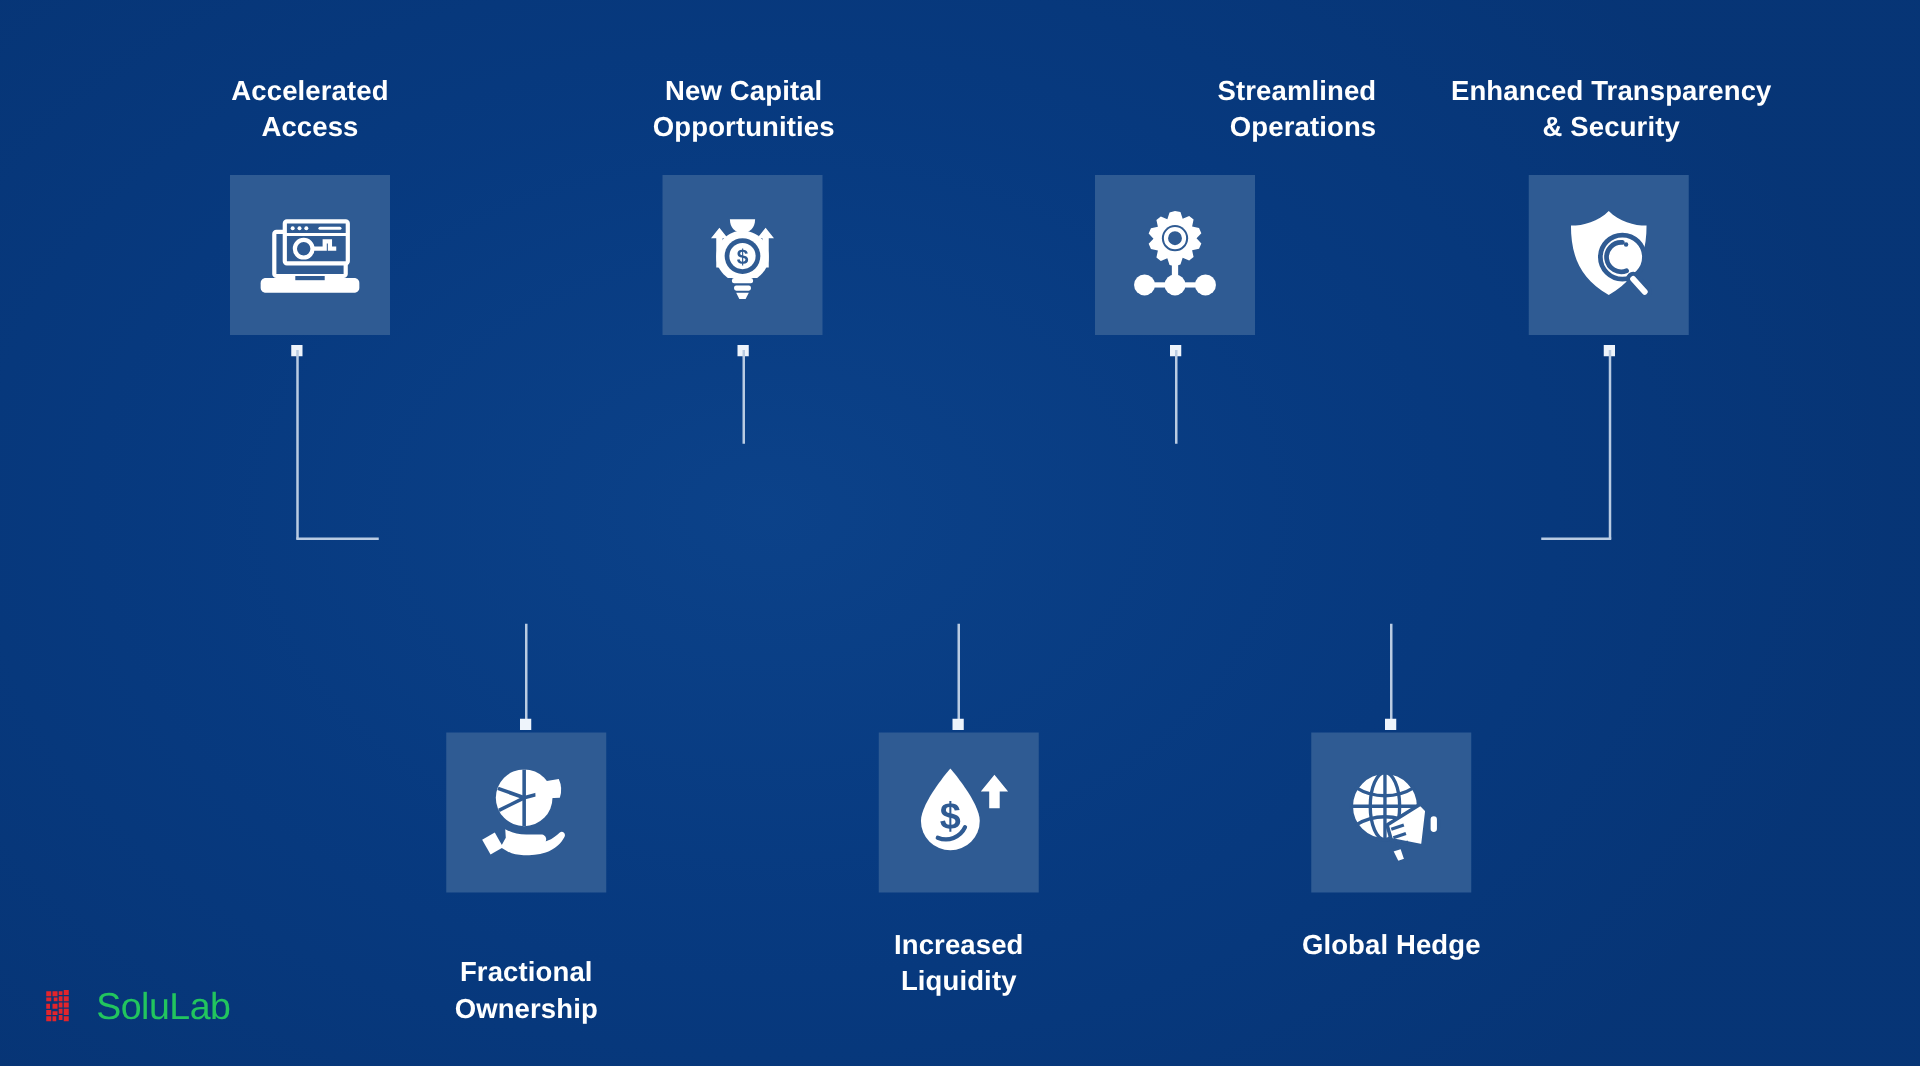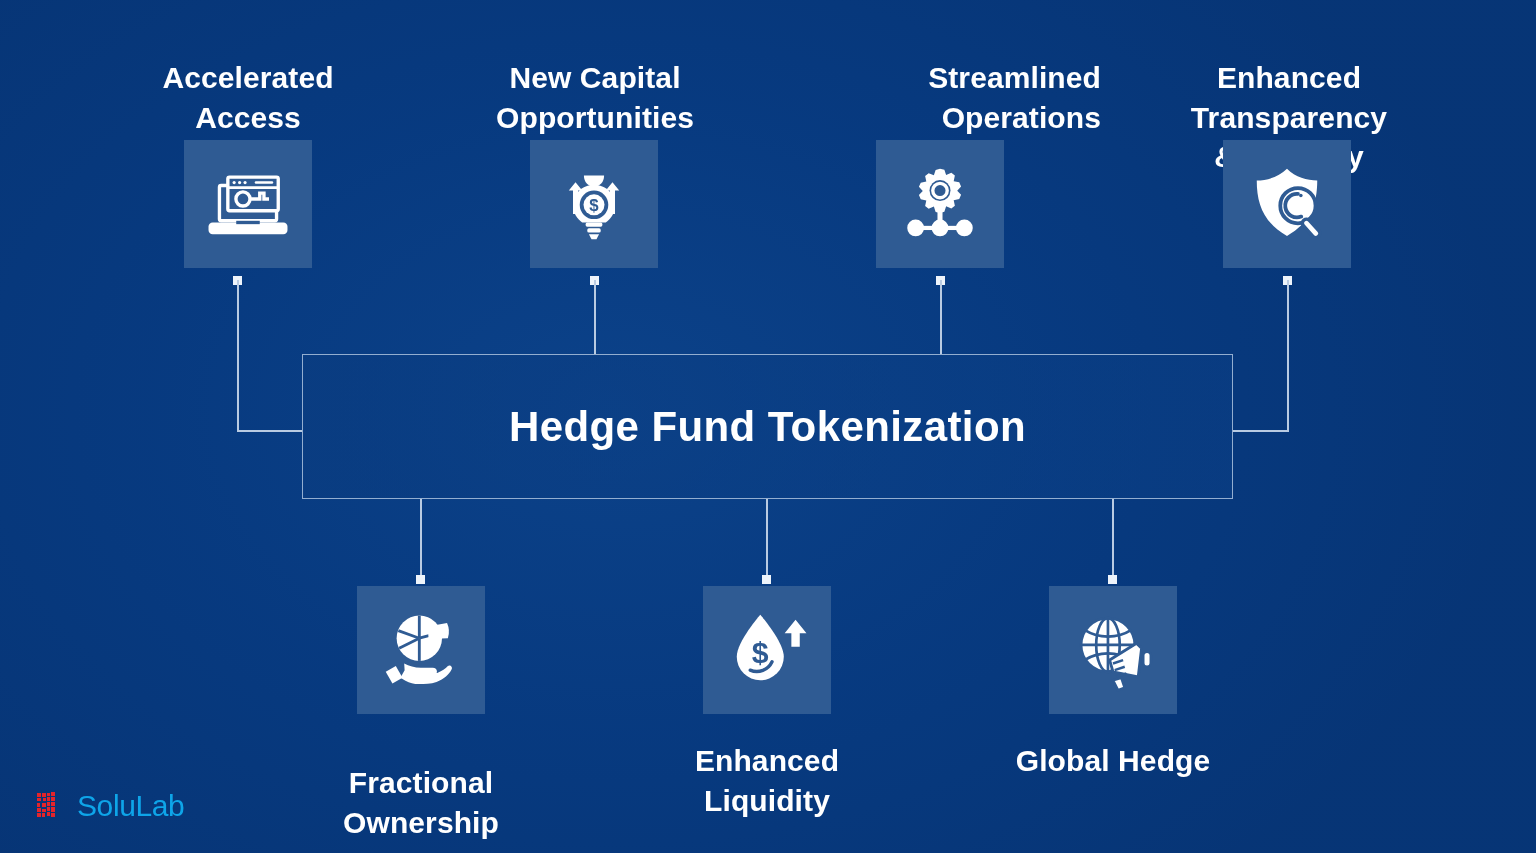--- a/index.html
+++ b/index.html
@@ -29,21 +29,21 @@
     width:128px; height:128px;
     background:#2f5b93;
     display:flex; align-items:center; justify-content:center;
   }
   .icon-tile svg { width:84px; height:84px; display:block; }
 
   .node-label {
     position:absolute;
     color:#ffffff;
     font-weight:bold;
-    font-size:30px;
+    font-size:22px;
     line-height:1.32;
     text-align:center;
     letter-spacing:0.1px;
     width:320px;
     white-space:pre-line;
   }
 
   #center-box {
     position:absolute;
     left:302px; top:354px;
@@ -79,21 +79,21 @@
   #logo {
     position:absolute;
     left:36px; top:789px;
     display:flex; align-items:center; gap:11px;
   }
   #logo-mark {
     width:30px; height:30px;
     display:block;
   }
   #logo-text {
-    color:#0ea5e9;
+    color:#22c55e;
     font-size:30px;
     letter-spacing:-0.4px;
   }
 </style>
 </head>
 <body>
 
 <div id="bg-gradient"></div>
 <div id="bg-sheen"></div>
 
@@ -115,23 +115,20 @@
 
   <div class="conn-v" style="left:420px; top:499px; height:78px;"></div>
   <div class="conn-dot" style="left:416px; top:575px;"></div>
 
   <div class="conn-v" style="left:766px; top:499px; height:78px;"></div>
   <div class="conn-dot" style="left:762px; top:575px;"></div>
 
   <div class="conn-v" style="left:1112px; top:499px; height:78px;"></div>
   <div class="conn-dot" style="left:1108px; top:575px;"></div>
 
-  <div id="center-box">
-    <div id="center-title">Hedge Fund Tokenization</div>
-  </div>
 
   <div class="node">
     <div class="node-label" style="left:88px; top:58px;">Accelerated
 Access</div>
     <div class="icon-tile" style="left:184px; top:140px;">
       <svg viewBox="0 0 100 100" aria-hidden="true">
 
         <path fill="#ffffff" d="M20 26h60v42H20z" opacity="0"></path>
 
         <rect x="16" y="28" width="68" height="42" rx="2" fill="none" stroke="#ffffff" stroke-width="4"></rect>
@@ -254,21 +251,21 @@
 
         <path fill="#ffffff" d="M42 8C42 8 14 40 14 58a28 28 0 0 0 56 0C70 40 42 8 42 8z"></path>
 
         <text x="42" y="66" font-family="Liberation Sans, sans-serif" font-size="36" font-weight="bold" fill="#2f5b93" text-anchor="middle">$</text>
 
         <path d="M30 74a20 20 0 0 0 26-10" fill="none" stroke="#2f5b93" stroke-width="4" stroke-linecap="round"></path>
 
         <path fill="#ffffff" d="M84 14l13 16h-8v16h-10V30h-8z"></path>
       </svg>
     </div>
-    <div class="node-label" style="left:607px; top:741px;">Enhanced
+    <div class="node-label" style="left:607px; top:741px;">Increased
 Liquidity</div>
   </div>
 
   <div class="node">
     <div class="icon-tile" style="left:1049px; top:586px;">
       <svg viewBox="0 0 100 100" aria-hidden="true">
 
         <circle cx="44" cy="44" r="32" fill="#ffffff"></circle>
         <g stroke="#2f5b93" stroke-width="3.2" fill="none">
           <circle cx="44" cy="44" r="32"></circle>

